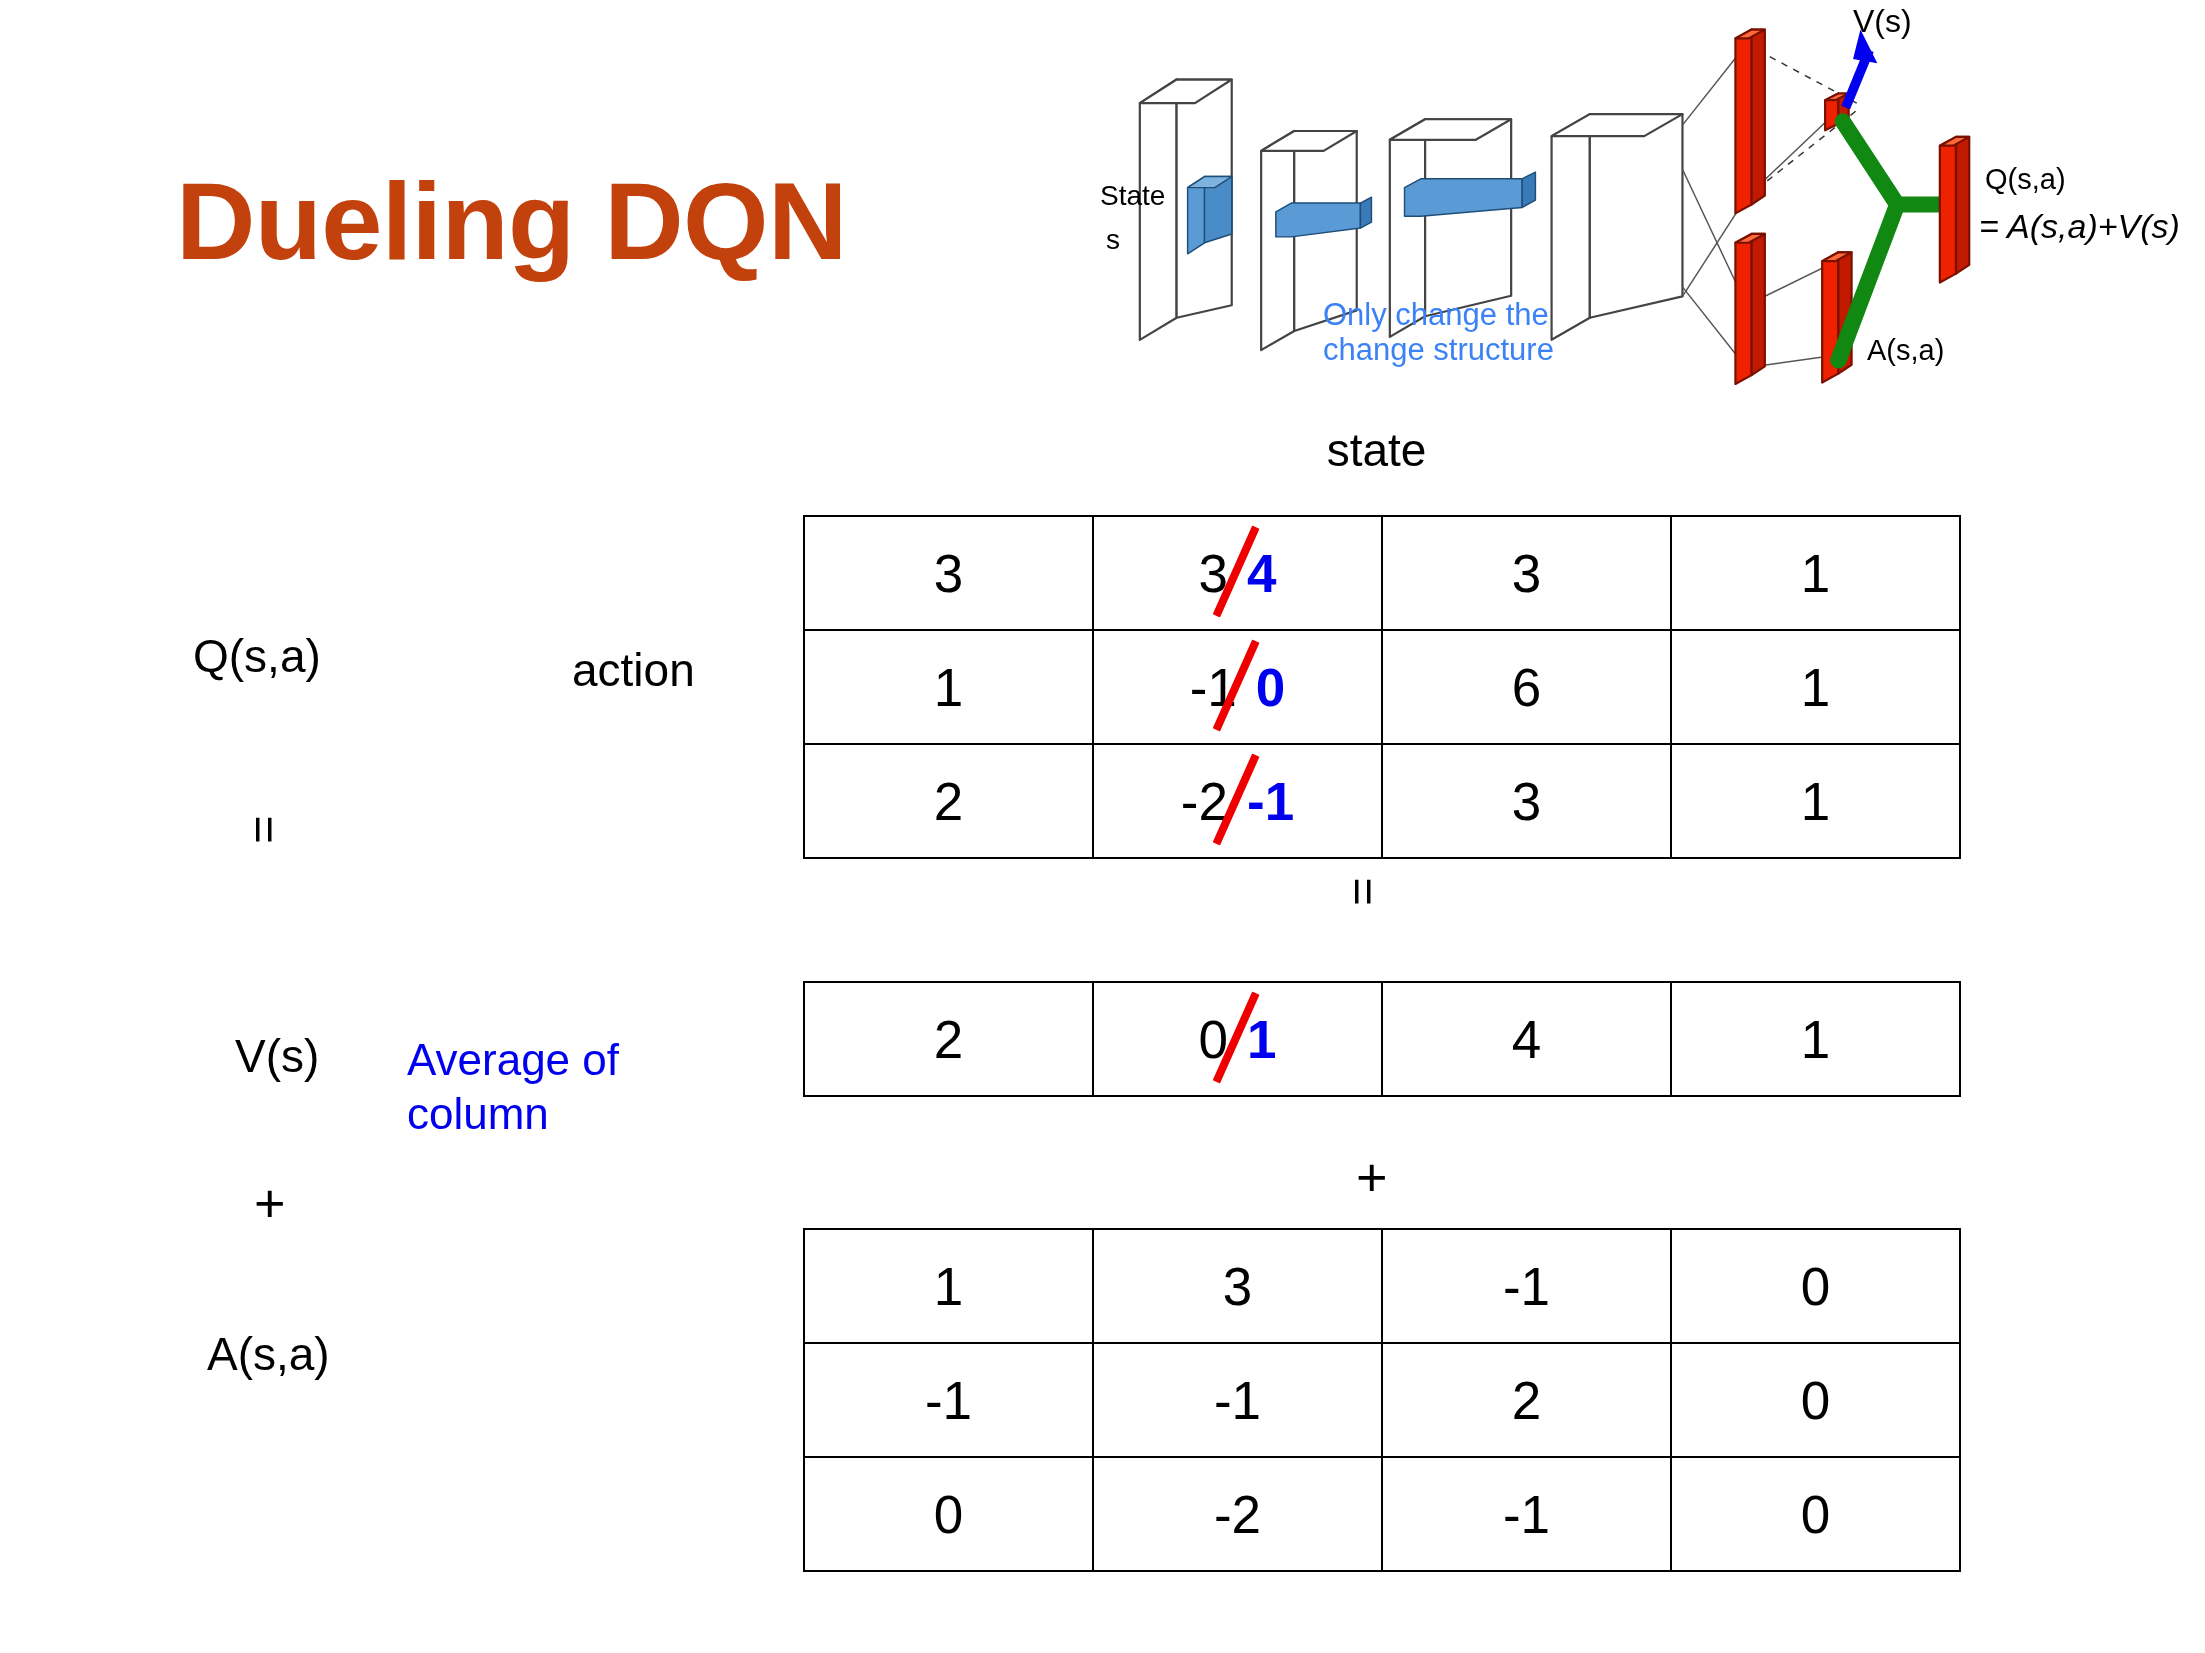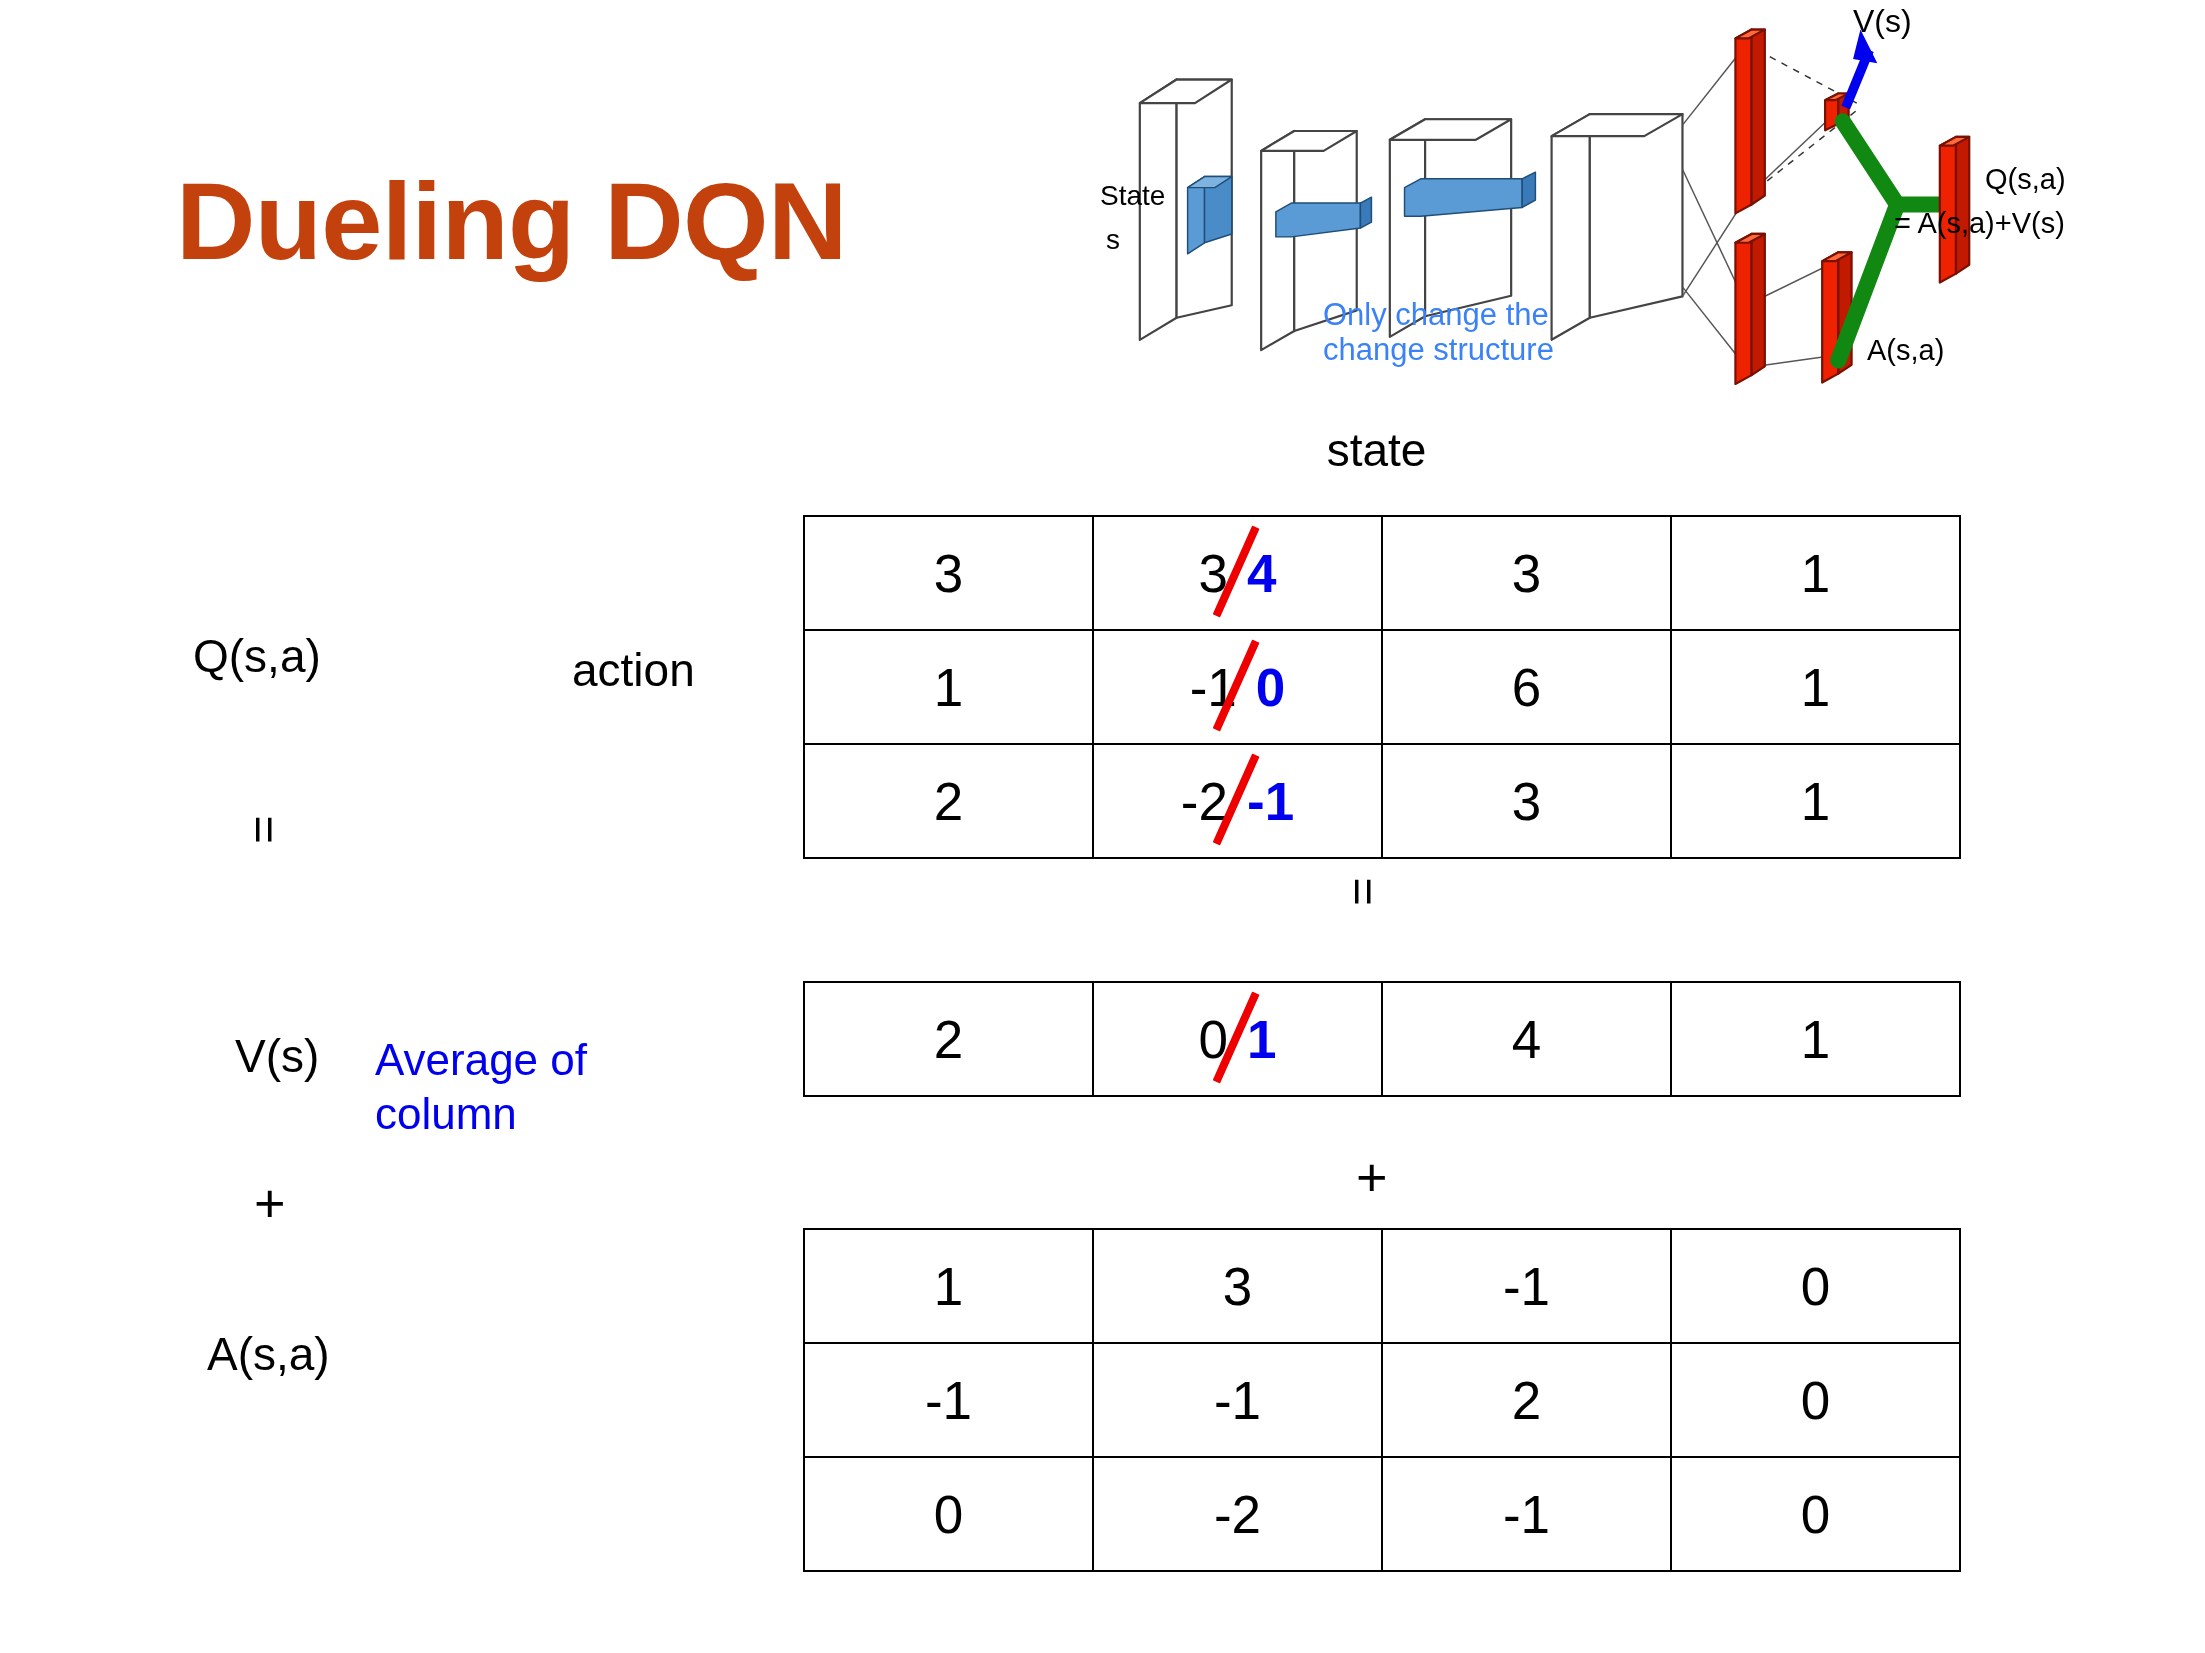--- a/index.html
+++ b/index.html
@@ -43,21 +43,21 @@
   .diagram-label {
     position: absolute;
     font-family: "Liberation Sans", sans-serif;
     white-space: nowrap;
     line-height: 1.12;
   }
   #lbl-state   { left: 1100px; top: 180px;  font-size: 28px; }
   #lbl-state-s { left: 1106px; top: 224px;  font-size: 28px; }
   #lbl-vs      { left: 1853px; top: 3.7px;    font-size: 32px; }
   #lbl-qsa     { left: 1985px; top: 163px;  font-size: 29px; }
-  #lbl-qsa2    { left: 1894px; top: 207px;  font-size: 29px; }
+  #lbl-qsa2    { left: 1979px; top: 207px;  font-size: 34px; font-style: italic; }
   #lbl-asa     { left: 1867px; top: 334px;  font-size: 29px; }
   #lbl-onlychange {
     left: 1323px; top: 298px;
     font-size: 31px; color: #3b82f6;
   }
   #lbl-onlychange span { display: block; }
 
   
   .side-label {
     position: absolute;
@@ -91,21 +91,21 @@
     position: absolute;
     color: #0000ee;
     font-family: "Liberation Sans", sans-serif;
     font-size: 44px;
     font-weight: 400;
     line-height: 1.22;
     white-space: nowrap;
   }
   #note-avg { left: 375px;  top: 1033px; }
   #note-sum { left: 375px;  top: 1441px; }
-  .blue-note span { display: block; }
+  .blue-note span { display: block; margin-left: 32px; }
 
   
   #lbl-state-header {
     position: absolute;
     left: 803px;
     top: 423px;
     width: 1147px;
     text-align: center;
     font-size: 46px;
     font-weight: 300;

